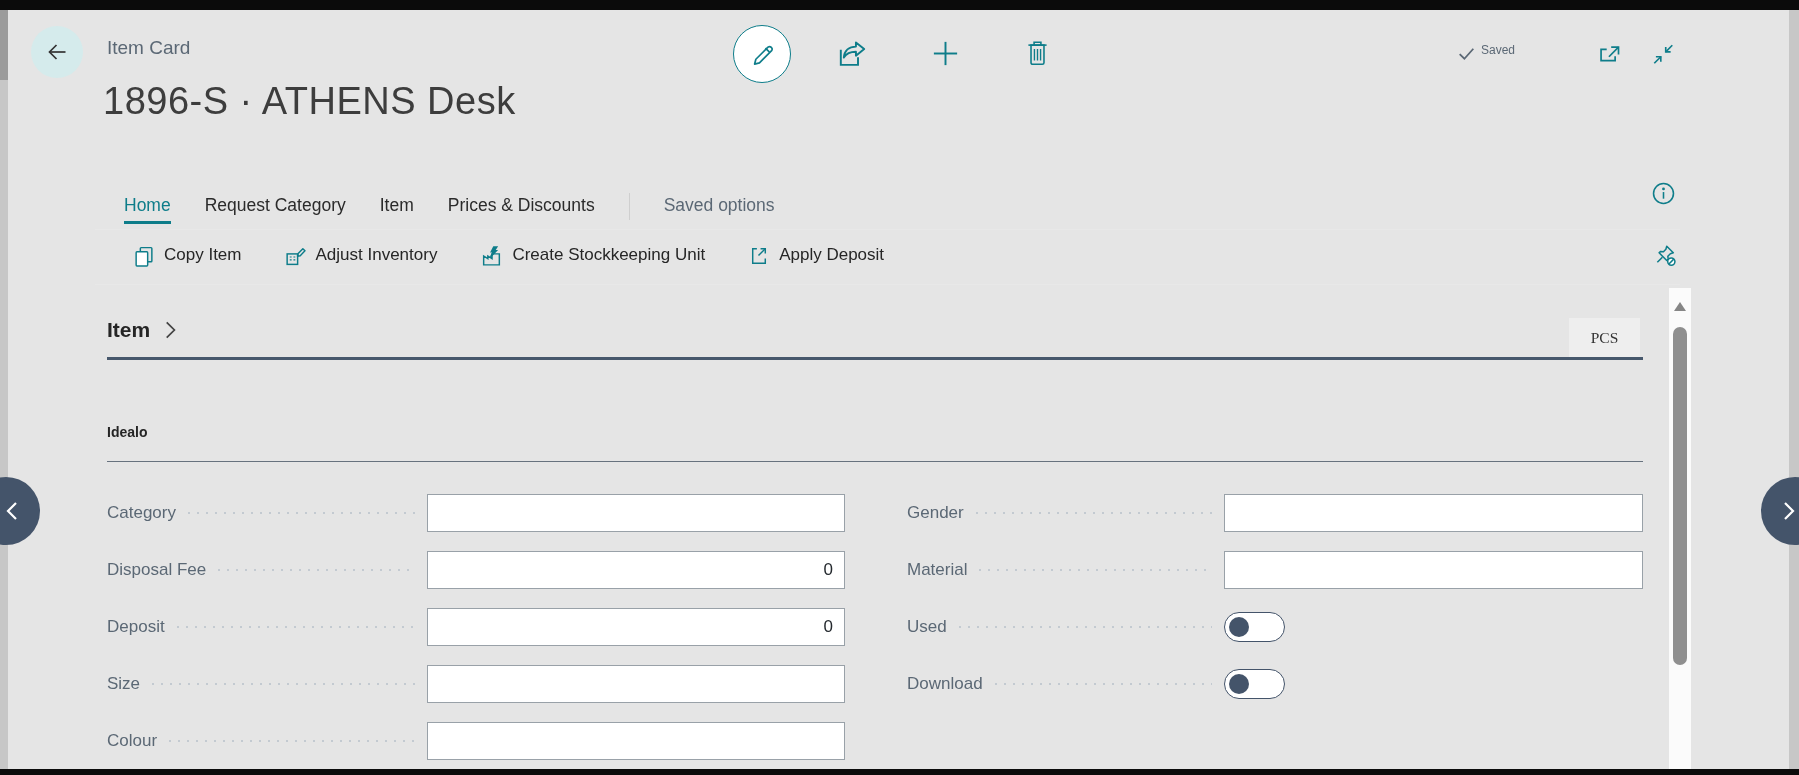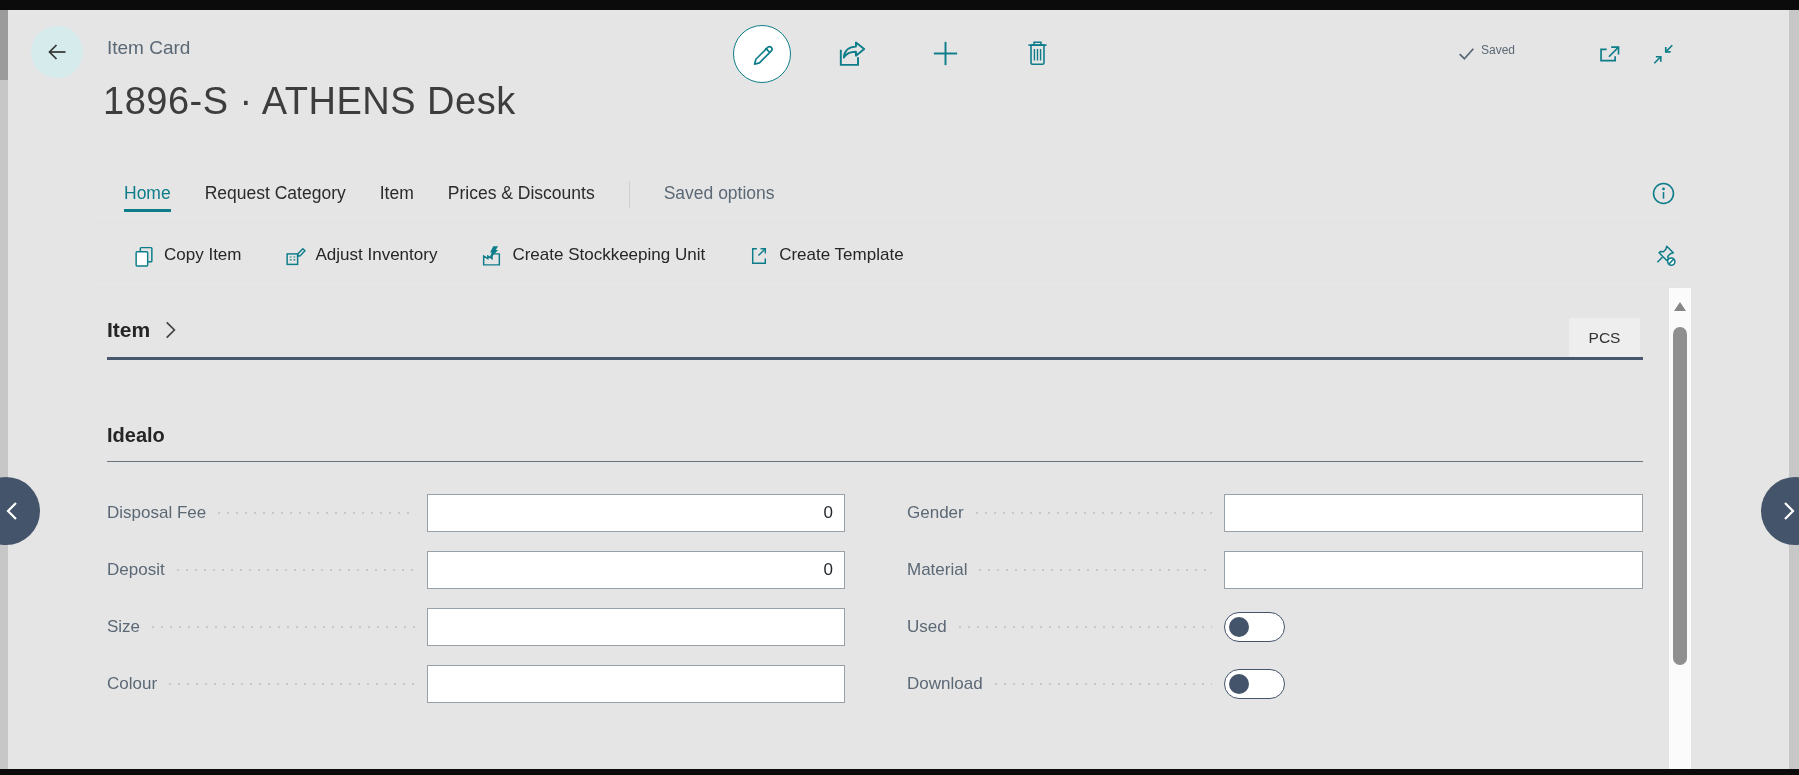--- a/index.html
+++ b/index.html
@@ -27,43 +27,43 @@
                  border:1.5px solid #0e7d8a; background:#fff; display:flex; align-items:center; justify-content:center; cursor:pointer; }
   .action-ico { position:absolute; cursor:pointer; }
 
   .saved { position:absolute; left:1456px; top:43px; display:flex; gap:4px;
            font-size:12px; color:#5b6875; }
 
   .record-title { position:absolute; left:103px; top:80px; font-size:38px; font-weight:300;
                   letter-spacing:0.5px; color:#3d3d3d; }
 
   
-  .tabs-row { position:absolute; left:95px; top:172px; width:1585px; height:46px;
+  .tabs-row { position:absolute; left:95px; top:184px; width:1585px; height:46px;
               border-bottom:1px solid #e8e8e8; display:flex; align-items:stretch; gap:34px; padding-left:29px; }
   .tab { position:relative; padding-top:11px; font-size:17.5px; color:#2b2b2b; white-space:nowrap; cursor:pointer; }
   .tab.active { color:#0e7d8a; }
   .tab.active::after { content:""; position:absolute; left:0; right:0; top:37px; height:3px; background:#0e7d8a; }
   .tab-divider { width:1px; background:#cfcfcf; margin:9px 0; }
   .tab-more { padding-top:11px; font-size:17.5px; color:#5b6875; white-space:nowrap; cursor:pointer; }
   .info-btn { position:absolute; left:1650px; top:180px; cursor:pointer; }
 
   
   .toolbar-row { position:absolute; left:95px; top:228px; width:1585px; height:57px;
                  border-bottom:1px solid #e8e8e8; display:flex; align-items:center; gap:43px; padding-left:38px; }
   .tool-btn { display:flex; gap:9px; font-size:17px; color:#262626; white-space:nowrap; cursor:pointer; }
   .unpin-btn { position:absolute; left:1653px; top:243px; cursor:pointer; }
 
   
   .fasttab-title { position:absolute; left:107px; top:318px; display:flex; align-items:center; gap:12px; cursor:pointer; }
   .fasttab-title .cap { font-size:21px; font-weight:bold; color:#252525; }
   .uom-badge { position:absolute; left:1569px; top:318px; width:71px; height:40px; background:#eeeeee;
-               display:flex; align-items:center; justify-content:center; font-size:15.5px; color:#333; }
+               display:flex; align-items:center; justify-content:center; font-size:15.5px; color:#333;font-family:Liberation Serif, serif; }
   .fasttab-underline { position:absolute; left:107px; top:357px; width:1536px; height:3px; background:#47586c; }
 
-  .group-title { position:absolute; left:107px; top:424px; font-size:20px; font-weight:bold; color:#252525; cursor:pointer; }
+  .group-title { position:absolute; left:107px; top:424px; font-size:14px; font-weight:bold; color:#252525; cursor:pointer; }
   .group-underline { position:absolute; left:107px; top:461px; width:1536px; height:1px; background:#67727e; }
 
   
   .fields { position:absolute; left:107px; top:494px; width:1536px; display:grid;
             grid-template-columns:738px 736px; column-gap:62px; }
   .fcol { display:flex; flex-direction:column; gap:19px; }
   .frow { display:flex; align-items:center; height:38px; }
   .label-area { display:flex; align-items:center; }
   .la1 { width:320px; } .la2 { width:317px; }
   .flabel { font-size:17px; color:#5b6875; white-space:nowrap; }
@@ -228,21 +228,21 @@
       <span>Create Stockkeeping Unit</span>
     </div>
     <div class="tool-btn">
       <span>
         <svg class="teal-stroke" width="22" height="22" viewBox="0 0 21 21" fill="none" stroke-width="1.4">
           <path d="M8.5 3.5h-4v14h12V13"></path>
           <path d="M12 3.5h4.5V8"></path>
             <path d="M16.5 3.5L10 10"></path>
         </svg>
       </span>
-      <span>Create Template</span>
+      <span>Apply Deposit</span>
     </div>
   </div>
   <div class="unpin-btn">
     <span>
       <svg class="teal-stroke" width="24" height="24" viewBox="0 0 22 22" fill="none" stroke-width="1.4">
         <path d="M12.6 3l6 6-2.7.8-2.3 2.3.3 2.6-1.3 1.3-7-7L7 7.7l2.6.3 2.2-2.3L12.6 3z" stroke-linejoin="round"></path>
         <path d="M8.6 13L4 17.6"></path>
         <circle cx="16.8" cy="17" r="3.3" fill="#fff"></circle>
         <path d="M14.6 19.2l4.4-4.4"></path>
       </svg>
@@ -260,20 +260,27 @@
   <div class="uom-badge">PCS</div>
   <div class="fasttab-underline"></div>
 
   <div class="group-title">Idealo</div>
   <div class="group-underline"></div>
 
   <div class="fields">
     <div class="fcol">
       <div class="frow">
         <div class="label-area la1">
+          <span class="flabel">Category</span>
+          <span class="leader"></span>
+        </div>
+        <input class="finput w1" type="text" value="" style="">
+      </div>
+      <div class="frow">
+        <div class="label-area la1">
           <span class="flabel">Disposal Fee</span>
           <span class="leader"></span>
         </div>
         <input class="finput w1 num" type="text" value="0" style="">
       </div>
       <div class="frow">
         <div class="label-area la1">
           <span class="flabel">Deposit</span>
           <span class="leader"></span>
         </div>

